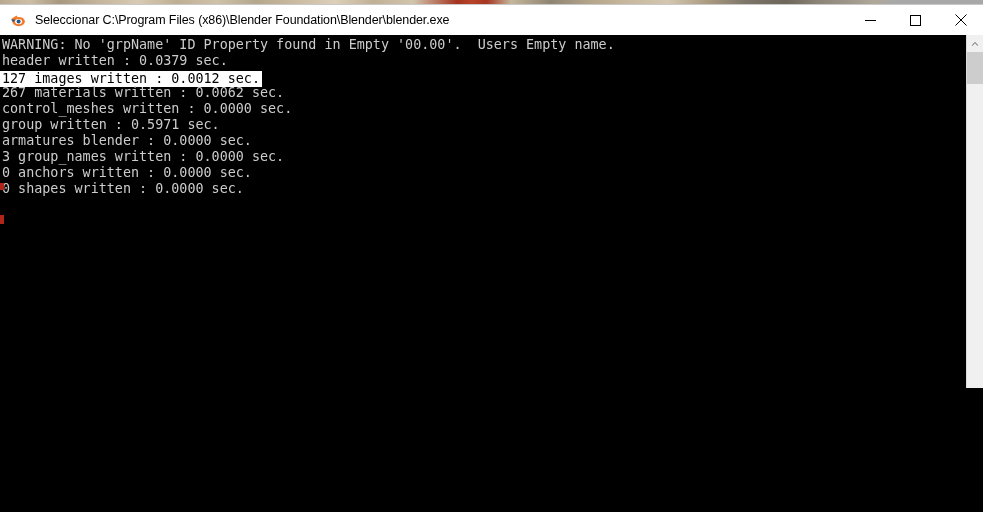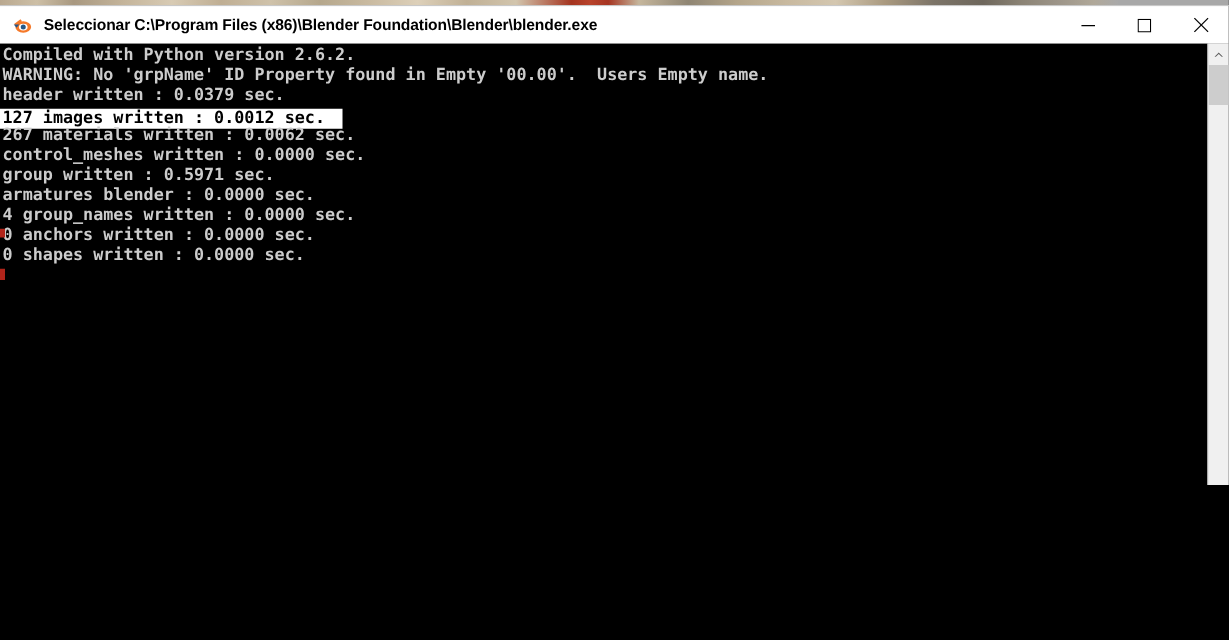--- a/index.html
+++ b/index.html
@@ -13,21 +13,20 @@
     overflow: hidden;
     font-family: "Liberation Sans", sans-serif;
     -webkit-font-smoothing: antialiased;
   }
 
   #screen {
     position: relative;
     width: 983px;
     height: 388px;
     overflow: hidden;
-    font-weight: bold;
   }
 
   
   .desktop-strip {
     position: absolute;
     left: 0;
     top: 0;
     width: 983px;
     height: 5px;
     background:
@@ -137,21 +136,21 @@
     color: #cccccc;
     white-space: pre;
     letter-spacing: 0px;
     padding-left: 2px;
   }
   .line.highlight {
     color: #000000;
     background: #ffffff;
     display: inline-block;
     padding-left: 2px;
-    padding-right: 14px;
+    padding-right: 2px;
   }
   .line-row { height: 16px; }
 
   
   .artifact {
     position: absolute;
     left: 0;
     width: 4px;
     background: #b0241a;
   }
@@ -235,43 +234,40 @@
           </svg>
         </div>
       </div>
     </div>
 
     <div class="console-wrap">
 
       <div class="console">
         <div class="console-inner" id="console-lines">
             <div class="line-row">
-              <div class="line">Compiled with Python version 2.6.2.</div>
-            </div>
-            <div class="line-row">
               <div class="line">WARNING: No 'grpName' ID Property found in Empty '00.00'.  Users Empty name.</div>
             </div>
             <div class="line-row">
               <div class="line">header written : 0.0379 sec.</div>
             </div>
             <div class="line-row"><div class="line highlight">127 images written : 0.0012 sec.</div></div>
             <div class="line-row">
               <div class="line">267 materials written : 0.0062 sec.</div>
             </div>
             <div class="line-row">
               <div class="line">control_meshes written : 0.0000 sec.</div>
             </div>
             <div class="line-row">
               <div class="line">group written : 0.5971 sec.</div>
             </div>
             <div class="line-row">
               <div class="line">armatures blender : 0.0000 sec.</div>
             </div>
             <div class="line-row">
-              <div class="line">4 group_names written : 0.0000 sec.</div>
+              <div class="line">3 group_names written : 0.0000 sec.</div>
             </div>
             <div class="line-row">
               <div class="line">0 anchors written : 0.0000 sec.</div>
             </div>
             <div class="line-row">
               <div class="line">0 shapes written : 0.0000 sec.</div>
             </div>
           </div>
         <div class="artifact" style="top:148px;height:7px;"></div>
         <div class="artifact" style="top:180px;height:9px;"></div>

